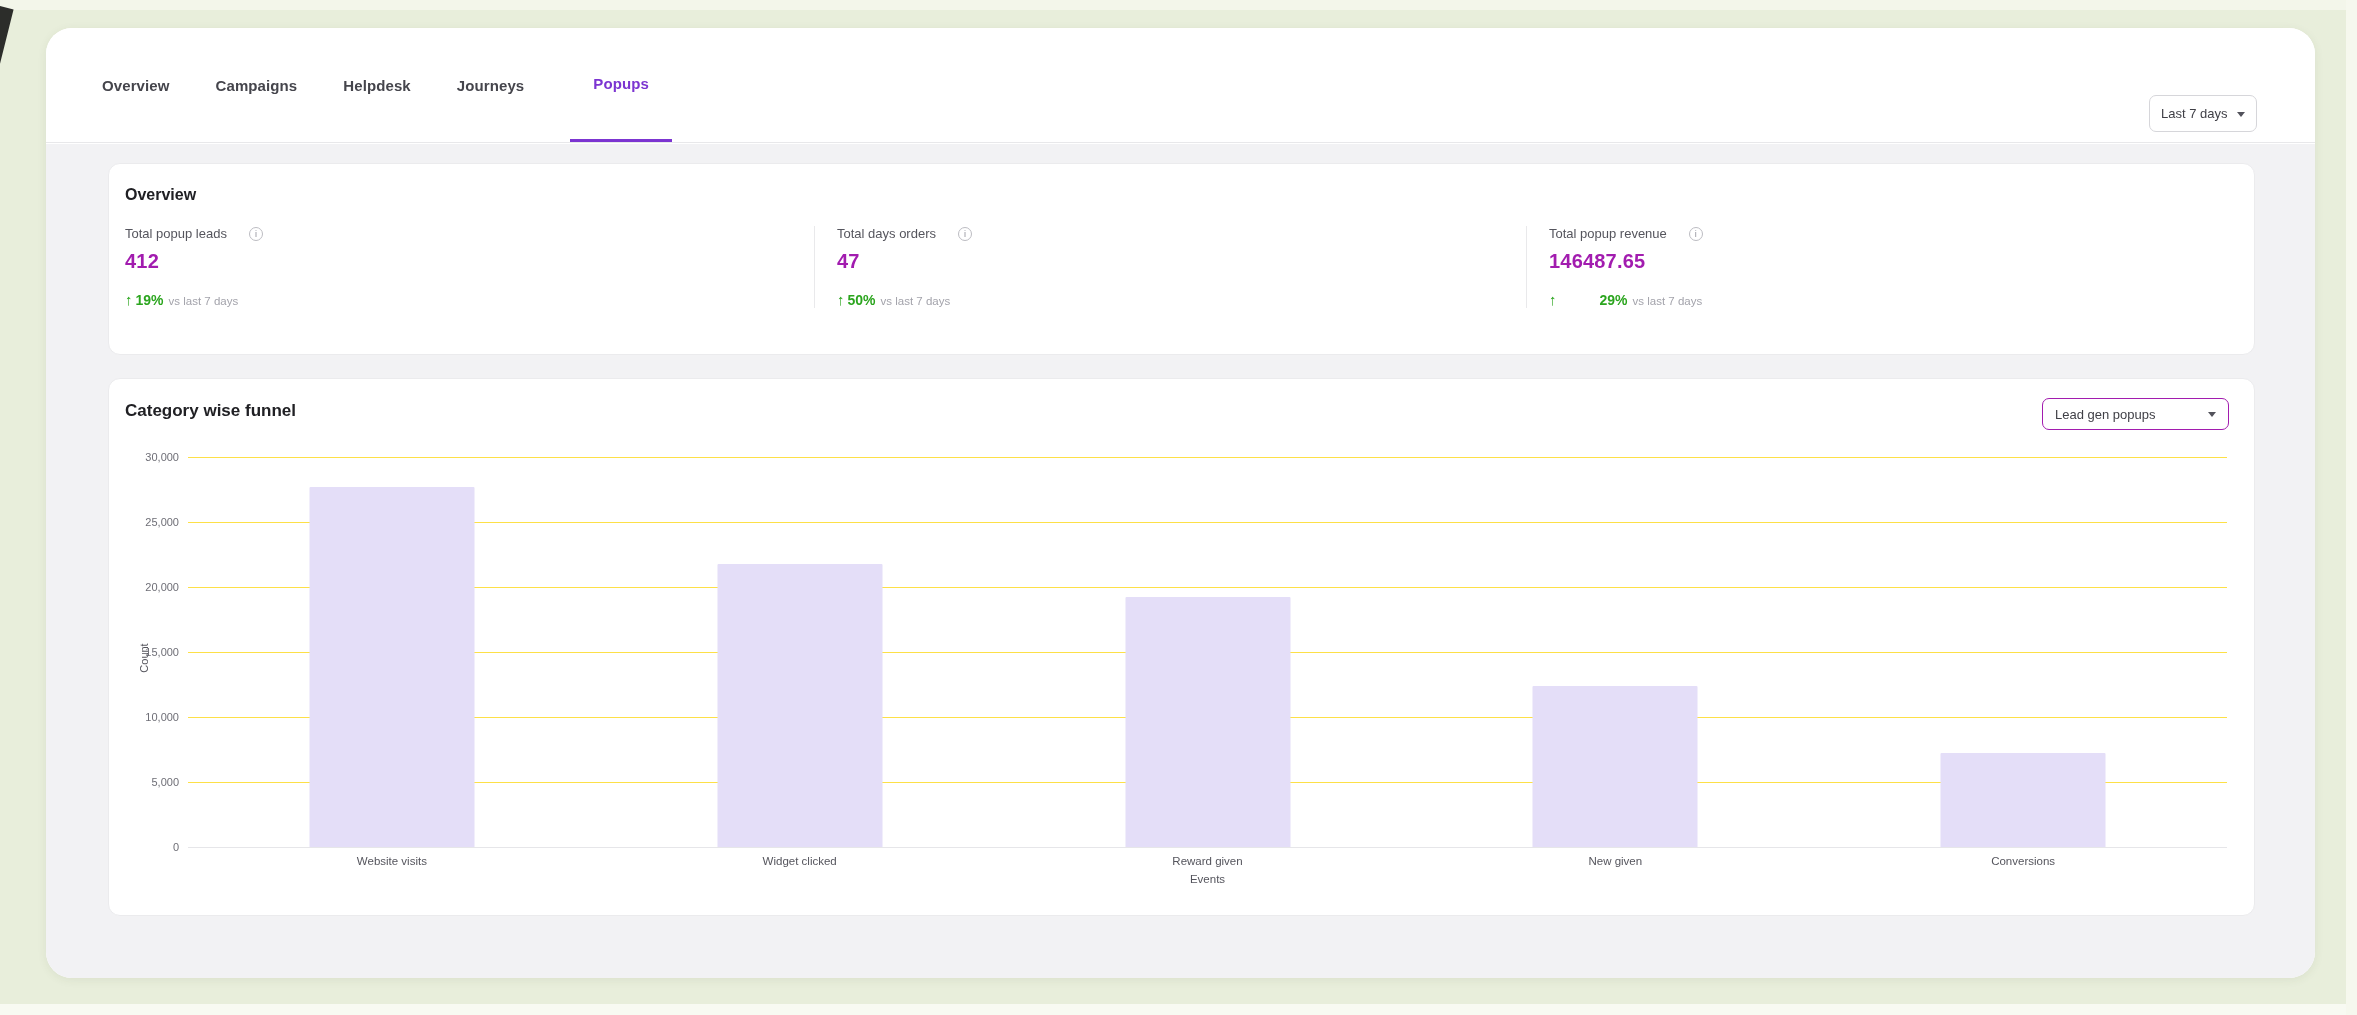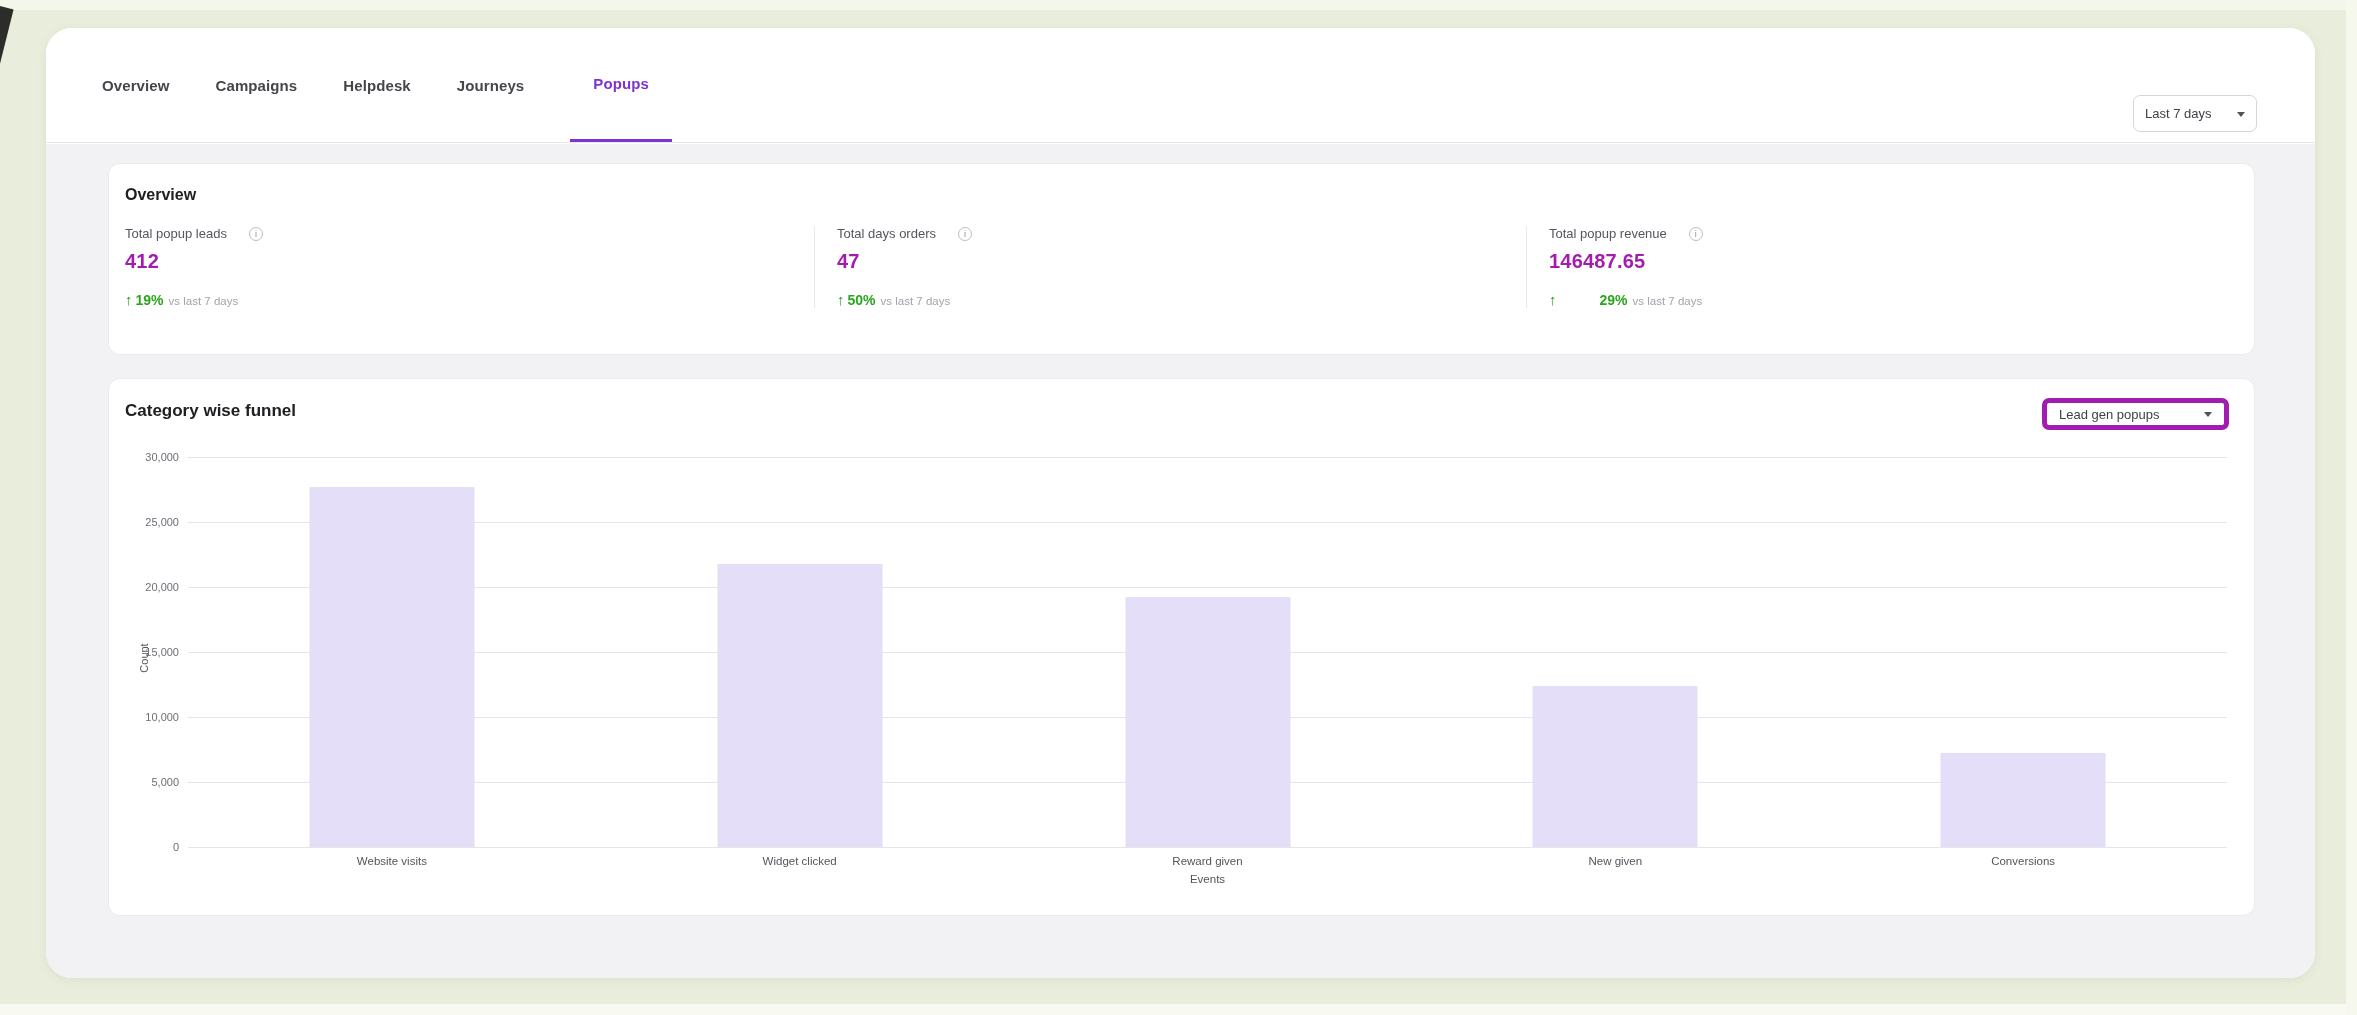--- a/index.html
+++ b/index.html
@@ -16,21 +16,21 @@
     position:absolute; left:46px; top:28px; width:2269px; height:950px;
     background:#ffffff; border-radius:26px; overflow:hidden;
     box-shadow:0 2px 10px rgba(60,80,40,.08);
   }
 
   
   .tabbar { display:flex; align-items:stretch; height:115px; padding-left:56px; border-bottom:1px solid #e8e8ea; background:#fff; position:relative; }
   .tab { display:flex; align-items:center; margin-right:46px; font-size:15px; font-weight:700; color:#45454c; cursor:pointer; letter-spacing:.1px; }
   .tab.active { color:#7c35d1; padding:0 23px; border-bottom:3px solid #7c35d1; margin-right:0; }
   .date-filter {
-    position:absolute; right:58px; top:67px; width:124px; height:37px;
+    position:absolute; right:58px; top:67px; width:108px; height:37px;
     background:#fff; border:1px solid #d6d6da; border-radius:7px;
     display:flex; align-items:center; justify-content:space-between;
     padding:0 11px; font-size:13px; color:#3f3f46; cursor:pointer;
   }
   .caret { width:0; height:0; border-left:4px solid transparent; border-right:4px solid transparent; border-top:5px solid #52525b; margin-top:1px; }
 
   
   .content { position:absolute; top:116px; bottom:0; left:0; right:0; background:#f2f2f4; padding:19px 60px 0 62px; overflow:hidden; }
   .panel { background:#fff; border:1px solid #ebebed; border-radius:12px; position:relative; }
 
@@ -44,28 +44,28 @@
   .metric-value { margin-top:9px; font-size:20px; font-weight:700; color:#a21caf; letter-spacing:.2px; }
   .metric-change { margin-top:18px; display:flex; align-items:baseline; gap:3px; }
   .up-arrow { font-size:15px; font-weight:700; }
   .pct { font-size:14px; font-weight:700; }
   .change-suffix { font-size:11.5px; color:#a3a3ab; margin-left:2px; }
 
   .funnel-panel { margin-top:23px; height:538px; }
   .funnel-title { position:absolute; left:16px; top:22px; font-size:17px; font-weight:700; color:#202024; }
   .funnel-filter {
     position:absolute; right:25px; top:19px; width:187px; height:32px;
-    background:#fff; border:5px solid #a21caf; border-radius:7px;
+    background:#fff; border:1px solid #a21caf; border-radius:7px;
     display:flex; align-items:center; justify-content:space-between;
     padding:0 12px; font-size:13px; color:#3f3f46; cursor:pointer;
   }
 
   
   .chart-area { position:absolute; left:79px; right:27px; top:78px; height:390px; }
-  .gridline { position:absolute; left:0; right:0; height:1px; background:#e5e5e5; }
+  .gridline { position:absolute; left:0; right:0; height:1px; background:#fde047; }
   .gridline.zero { background:#e6e6e9; }
   .ytick { position:absolute; right:100%; margin-right:9px; transform:translateY(-50%); font-size:11px; color:#6e6e76; white-space:nowrap; }
   .bar { position:absolute; bottom:0; width:165px; transform:translateX(-50%); border-radius:1px 1px 0 0; cursor:pointer; }
   .xtick { position:absolute; top:398px; transform:translateX(-50%); font-size:11.5px; color:#55555d; white-space:nowrap; }
   .xlabel { position:absolute; top:416px; left:50%; transform:translateX(-50%); font-size:11.5px; color:#55555d; }
   .ylabel { position:absolute; left:-59px; top:50%; transform:rotate(-90deg) translateX(0); transform-origin:center; font-size:11px; color:#55555d; }
 </style>
 </head>
 <body>
 

